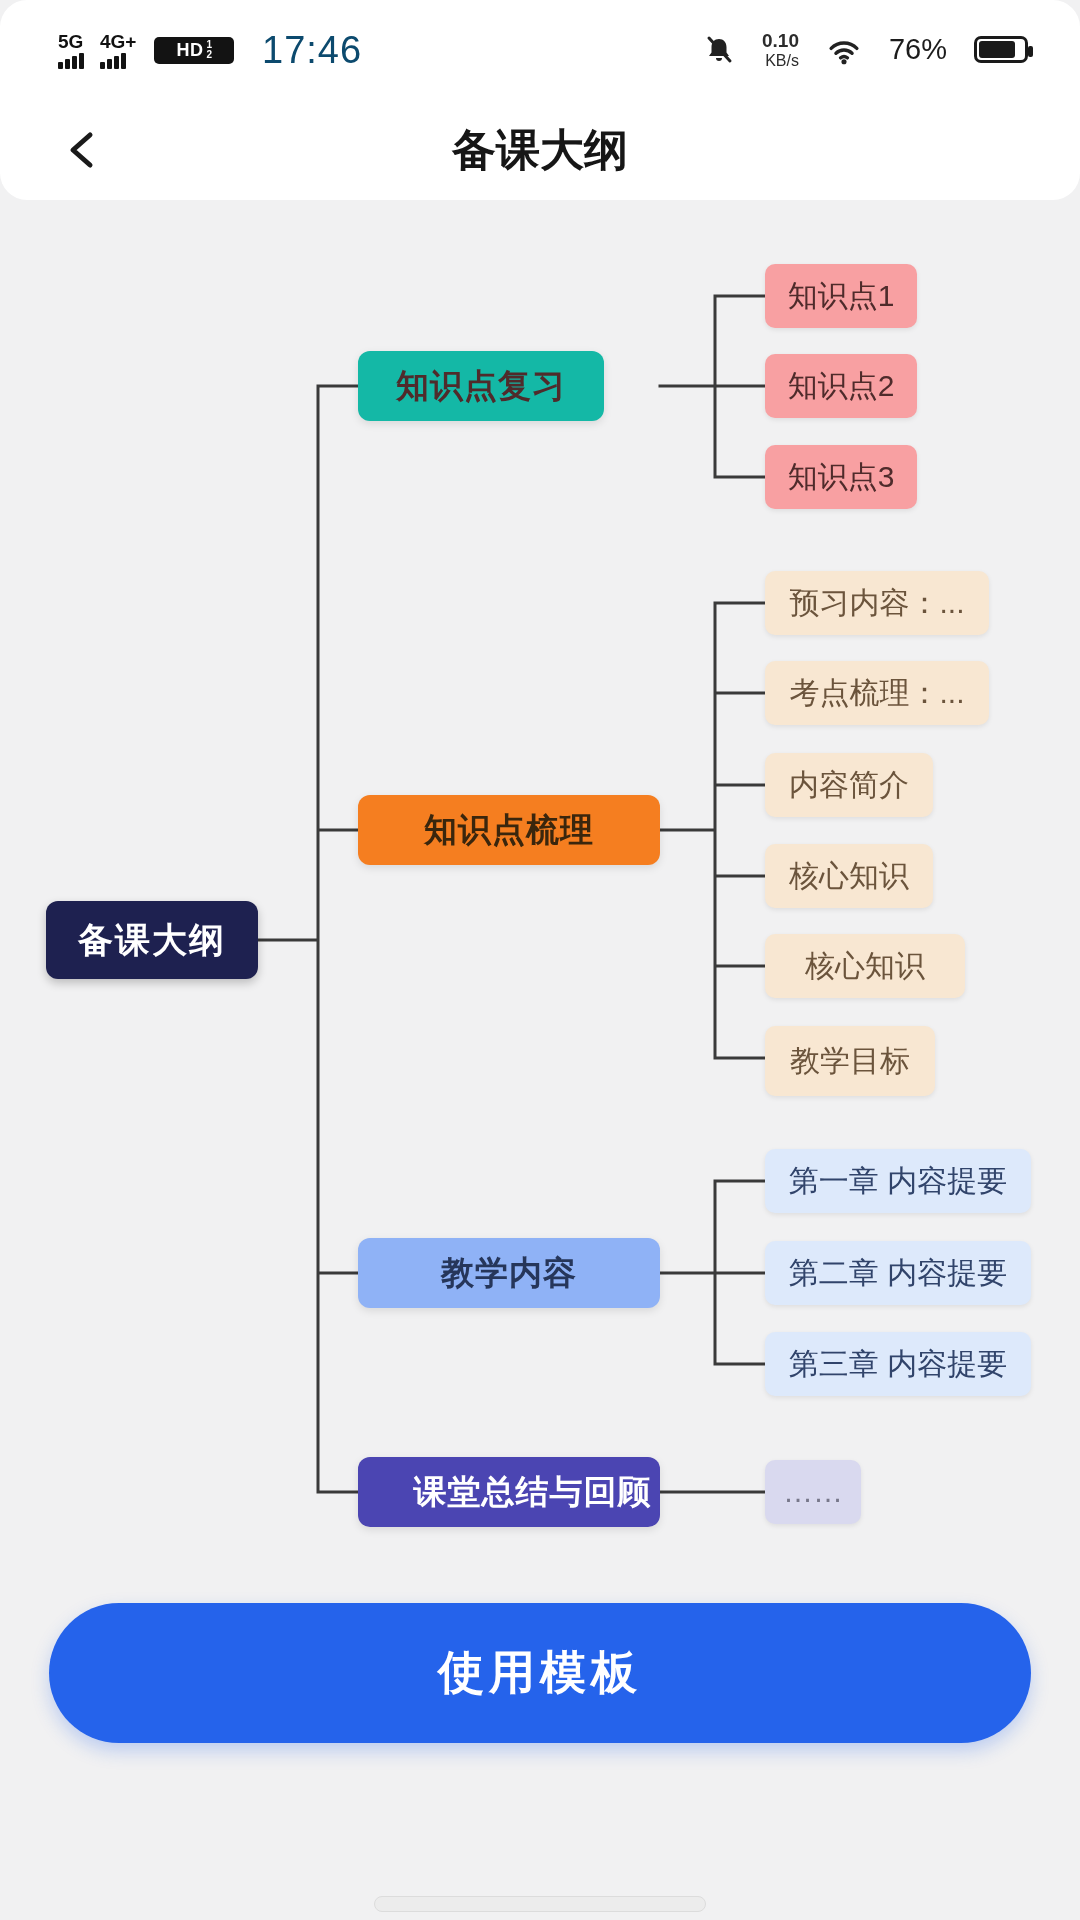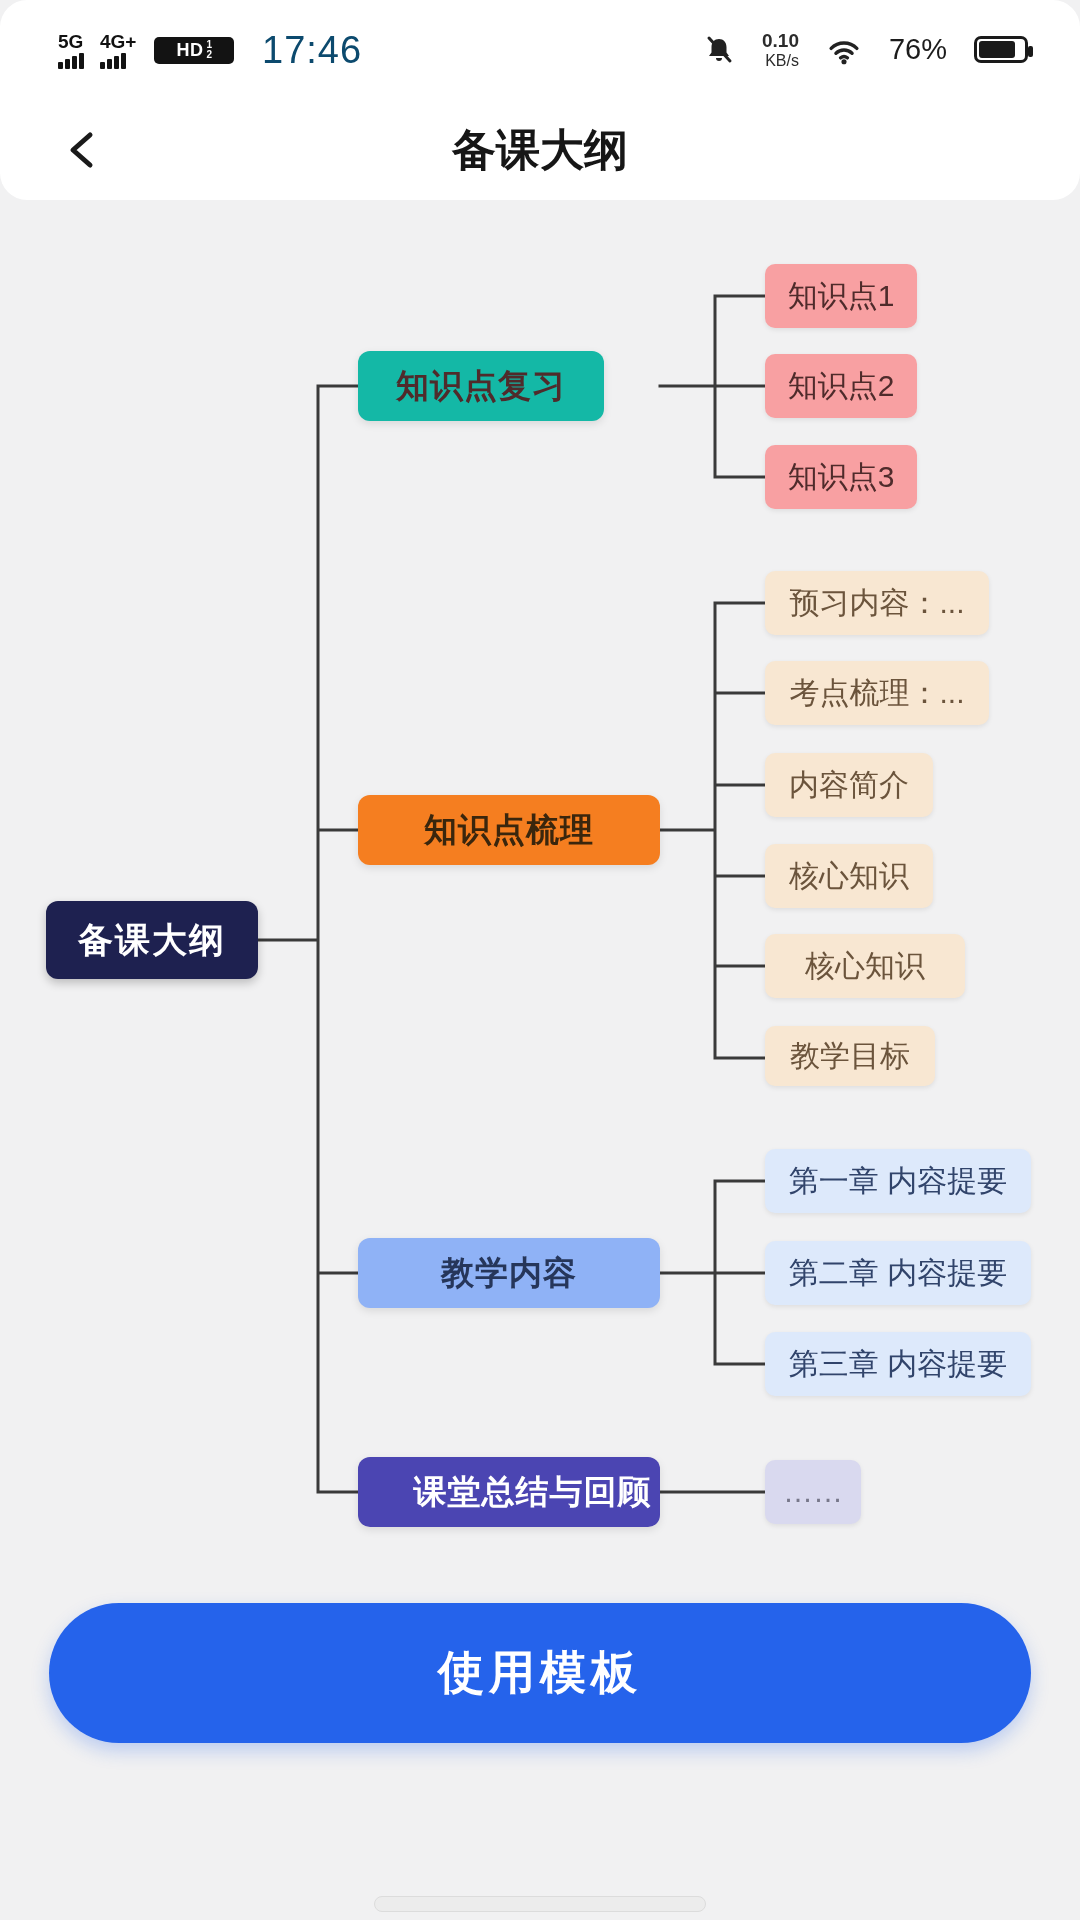--- a/index.html
+++ b/index.html
@@ -81,21 +81,21 @@
   <div class="node child t-pink" style="left: 765px; top: 264px; width: 152px; height: 64px; background-color: rgb(248, 160, 162);">知识点1</div>
   <div class="node child t-pink" style="left: 765px; top: 354px; width: 152px; height: 64px; background-color: rgb(248, 160, 162);">知识点2</div>
   <div class="node child t-pink" style="left: 765px; top: 445px; width: 152px; height: 64px; background-color: rgb(248, 160, 162);">知识点3</div>
 
   <div class="node branch t-orange" style="left: 358px; top: 795px; width: 302px; height: 70px; background-color: rgb(245, 126, 32);">知识点梳理</div>
   <div class="node child t-peach" style="left: 765px; top: 571px; width: 224px; height: 64px; background-color: rgb(248, 231, 210);">预习内容：...</div>
   <div class="node child t-peach" style="left: 765px; top: 661px; width: 224px; height: 64px; background-color: rgb(248, 231, 210);">考点梳理：...</div>
   <div class="node child t-peach" style="left: 765px; top: 753px; width: 168px; height: 64px; background-color: rgb(248, 231, 210);">内容简介</div>
   <div class="node child t-peach" style="left: 765px; top: 844px; width: 168px; height: 64px; background-color: rgb(248, 231, 210);">核心知识</div>
   <div class="node child t-peach" style="left: 765px; top: 934px; width: 200px; height: 64px; background-color: rgb(248, 231, 210);">核心知识</div>
-  <div class="node child t-peach" style="left: 765px; top: 1026px; width: 170px; height: 60px; background-color: rgb(248, 231, 210);">教学目标</div>
+  <div class="node child t-peach" style="left: 765px; top: 1026px; width: 170px; height: 70px; background-color: rgb(248, 231, 210);">教学目标</div>
 
   <div class="node branch t-blue" style="left: 358px; top: 1238px; width: 302px; height: 70px; background-color: rgb(143, 178, 246);">教学内容</div>
   <div class="node child t-bluechild" style="left: 765px; top: 1149px; width: 266px; height: 64px; background-color: rgb(221, 233, 251);">第一章 内容提要</div>
   <div class="node child t-bluechild" style="left: 765px; top: 1241px; width: 266px; height: 64px; background-color: rgb(221, 233, 251);">第二章 内容提要</div>
   <div class="node child t-bluechild" style="left: 765px; top: 1332px; width: 266px; height: 64px; background-color: rgb(221, 233, 251);">第三章 内容提要</div>
 
   <div class="node branch t-white" style="left: 358px; top: 1457px; width: 302px; height: 70px; background-color: rgb(75, 69, 178); padding-left: 47px;">课堂总结与回顾</div>
   <div class="node child t-lav" style="left: 765px; top: 1460px; width: 96px; height: 64px; background-color: rgb(217, 217, 239);">……</div>
 </div>
 

